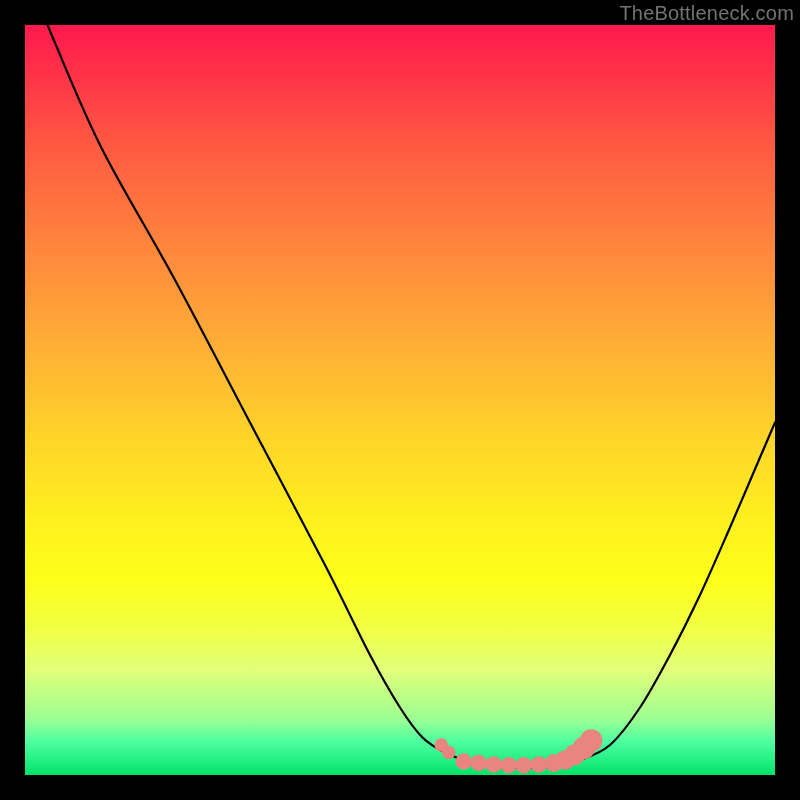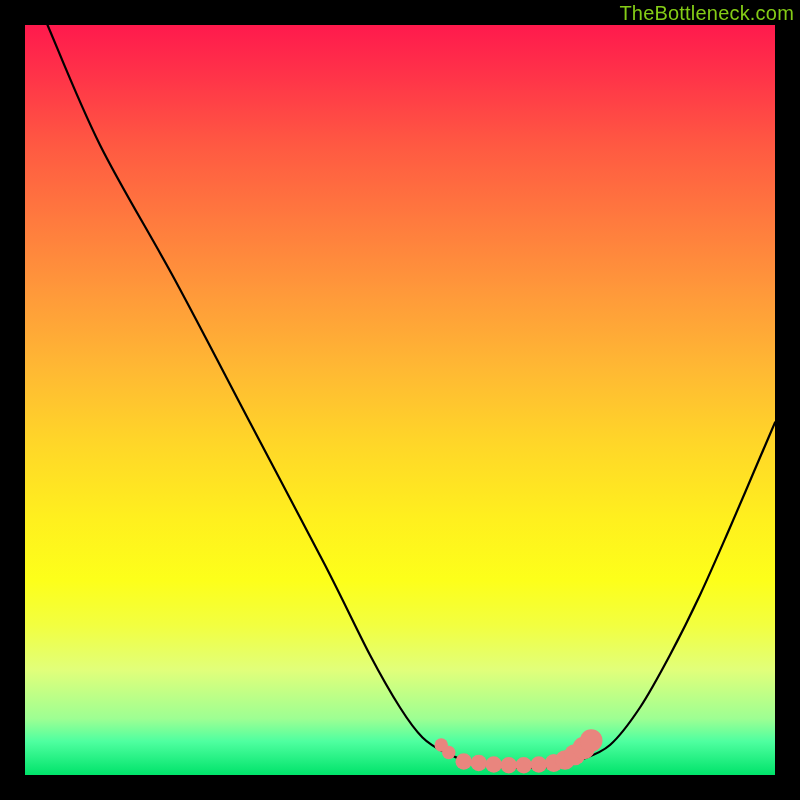--- a/index.html
+++ b/index.html
@@ -39,21 +39,21 @@
       #e1ff7a 86%,
       #9dff93 92.5%,
       #4fffa0 95.5%,
       #00e36a 100%
     );
   }
   .watermark {
     position: absolute;
     top: 2px;
     right: 6px;
-    color: #84cc16;
+    color: #737373;
     font-size: 20px;
     font-weight: 500;
     letter-spacing: 0.2px;
   }
   svg.curve {
     position: absolute;
     left: 0;
     top: 0;
   }
 </style>

